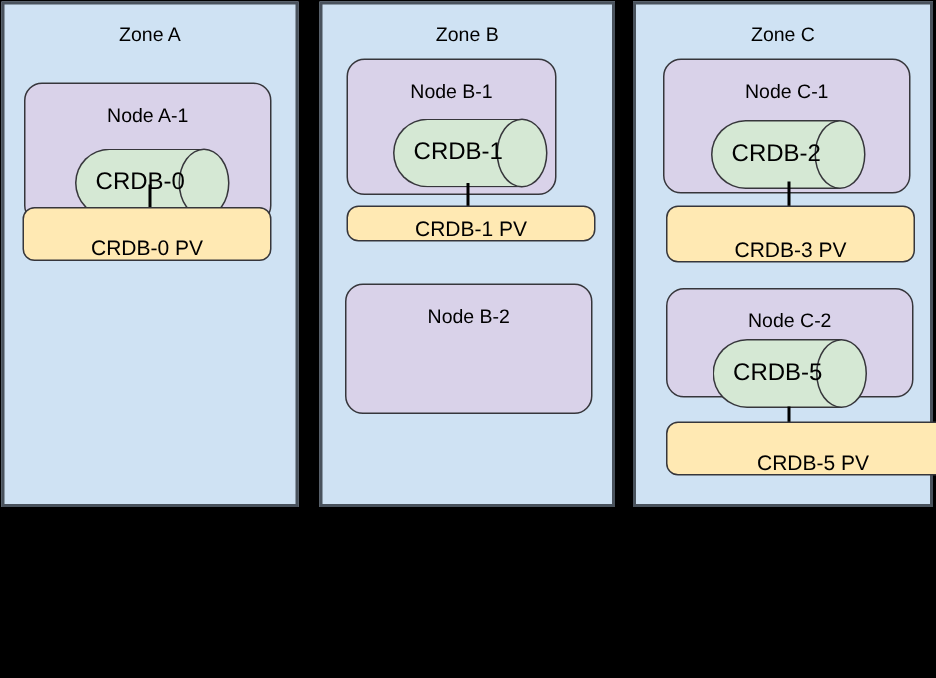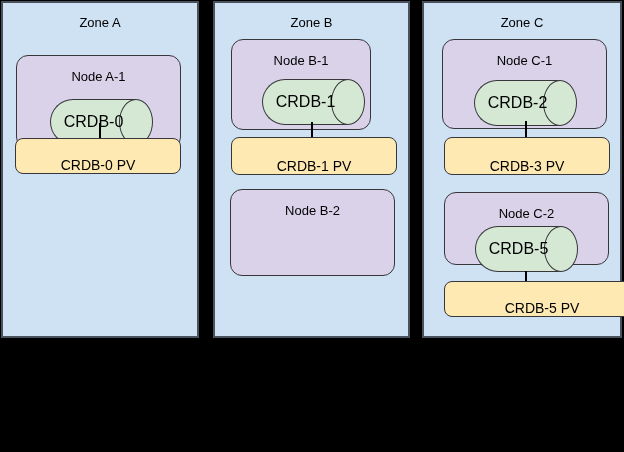--- a/index.html
+++ b/index.html
@@ -88,21 +88,21 @@
   
   .n-a1{ left:13px; top:32px; width:165px; height:94px;margin-top:20px; }
   .cy-a1{ left:33px; top:43px; }
   .cn-a1{ left:96px; top:120px; height:16px; }
   .pv-a1{ left:12px; top:135px; width:166px; height:36px; }
 
   
   .n-b1{ left:16px; top:36px; width:140px; height:91px; }
   .cy-b1{ left:30px; top:39px; }
   .cn-b1{ left:96px; top:119px; height:16px; }
-  .pv-b1{ left:16px; top:134px; width:166px; height:38px; }
+  .pv-b1{ left:16px; top:134px; width:166px; height:24px; }
   .n-b2{ left:15px; top:186px; width:165px; height:87px; }
 
   
   .n-c1{ left:18px; top:36px; width:165px; height:90px; }
   .cy-c1{ left:31px; top:40px; }
   .cn-c1{ left:101px; top:118px; height:17px; }
   .pv-c1{ left:20px; top:134px; width:166px; height:38px; }
   .n-c2{ left:20px; top:189px; width:165px; height:73px; }
   .cy-c2{ left:30px; top:33px; }
   .cn-c2{ left:101px; top:268px; height:15px; }

